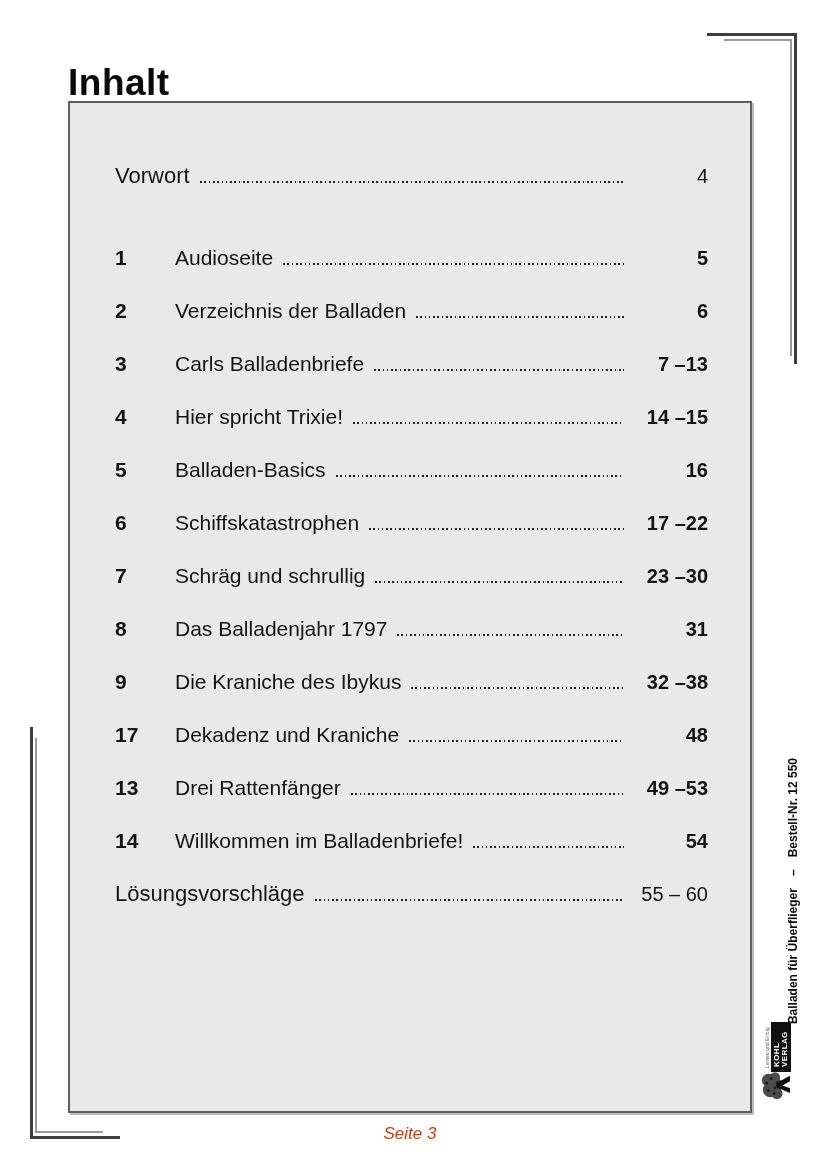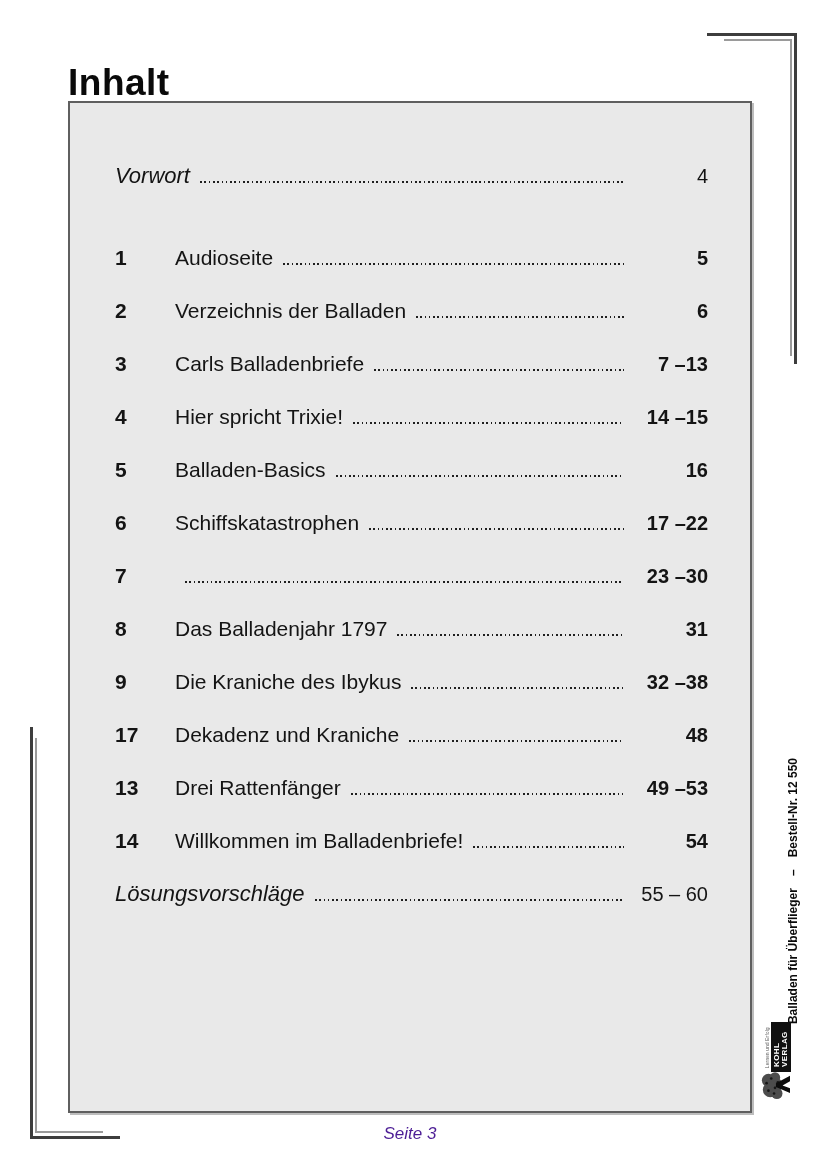--- a/index.html
+++ b/index.html
@@ -28,34 +28,34 @@
   
   .content-box{
     position:absolute;left:68px;top:101px;width:684px;height:1012px;
     background:#e9e9e9;border:2px solid #5f5f5f;box-sizing:border-box;
     box-shadow:2px 2px 0 #bdbdbd;
   }
   .toc{padding:60px 42px 0 45px;}
   .row{display:flex;align-items:flex-start;height:26px;line-height:26px;white-space:nowrap;}
   .row .num{width:60px;flex:0 0 60px;font-weight:bold;font-size:21px;}
   .row .label{font-weight:normal;font-size:21px;}
-  .row.plain .label{font-weight:normal;font-size:22px;font-style:italic;}
+  .row.plain .label{font-weight:normal;font-size:22px;}
   .row .leader{
     flex:1 1 auto;align-self:flex-end;height:2px;margin:0 0 6px 10px;
     background-image:repeating-linear-gradient(to right,#1f1f1f 0 1.6px,transparent 1.6px 4.3px);
   }
   .row .pages{flex:0 0 84px;width:84px;text-align:right;font-weight:bold;font-size:20px;}
   .row.plain .pages{font-weight:normal;font-size:20px;}
   .row.front{margin-bottom:56px;}
   .row.entry{margin-bottom:27px;}
   .row.back{margin-top:24px;}
   
   .page-footer{
     position:absolute;left:68px;top:1124px;width:684px;text-align:center;
-    font-style:italic;font-size:17px;color:#4c1d95;
+    font-style:italic;font-size:17px;color:#c2410c;
   }
   
   .side-text{
     position:absolute;left:793px;top:891px;white-space:nowrap;
     transform:translate(-50%,-50%) rotate(-90deg);
     font-size:12px;font-weight:bold;color:#0a0a0a;
   }
   .side-text .dash{margin:0 12px;}
   
   .logo-wrap{
@@ -128,20 +128,21 @@
 
   <div class="row entry">
     <span class="num">6</span>
     <span class="label">Schiffskatastrophen</span>
     <span class="leader"></span>
     <span class="pages">17 –22</span>
   </div>
 
   <div class="row entry">
     <span class="num">7</span>
+    <span class="label">Schräg und schrullig</span>
     <span class="leader"></span>
     <span class="pages">23 –30</span>
   </div>
 
   <div class="row entry">
     <span class="num">8</span>
     <span class="label">Das Balladenjahr 1797</span>
     <span class="leader"></span>
     <span class="pages">31</span>
   </div>

